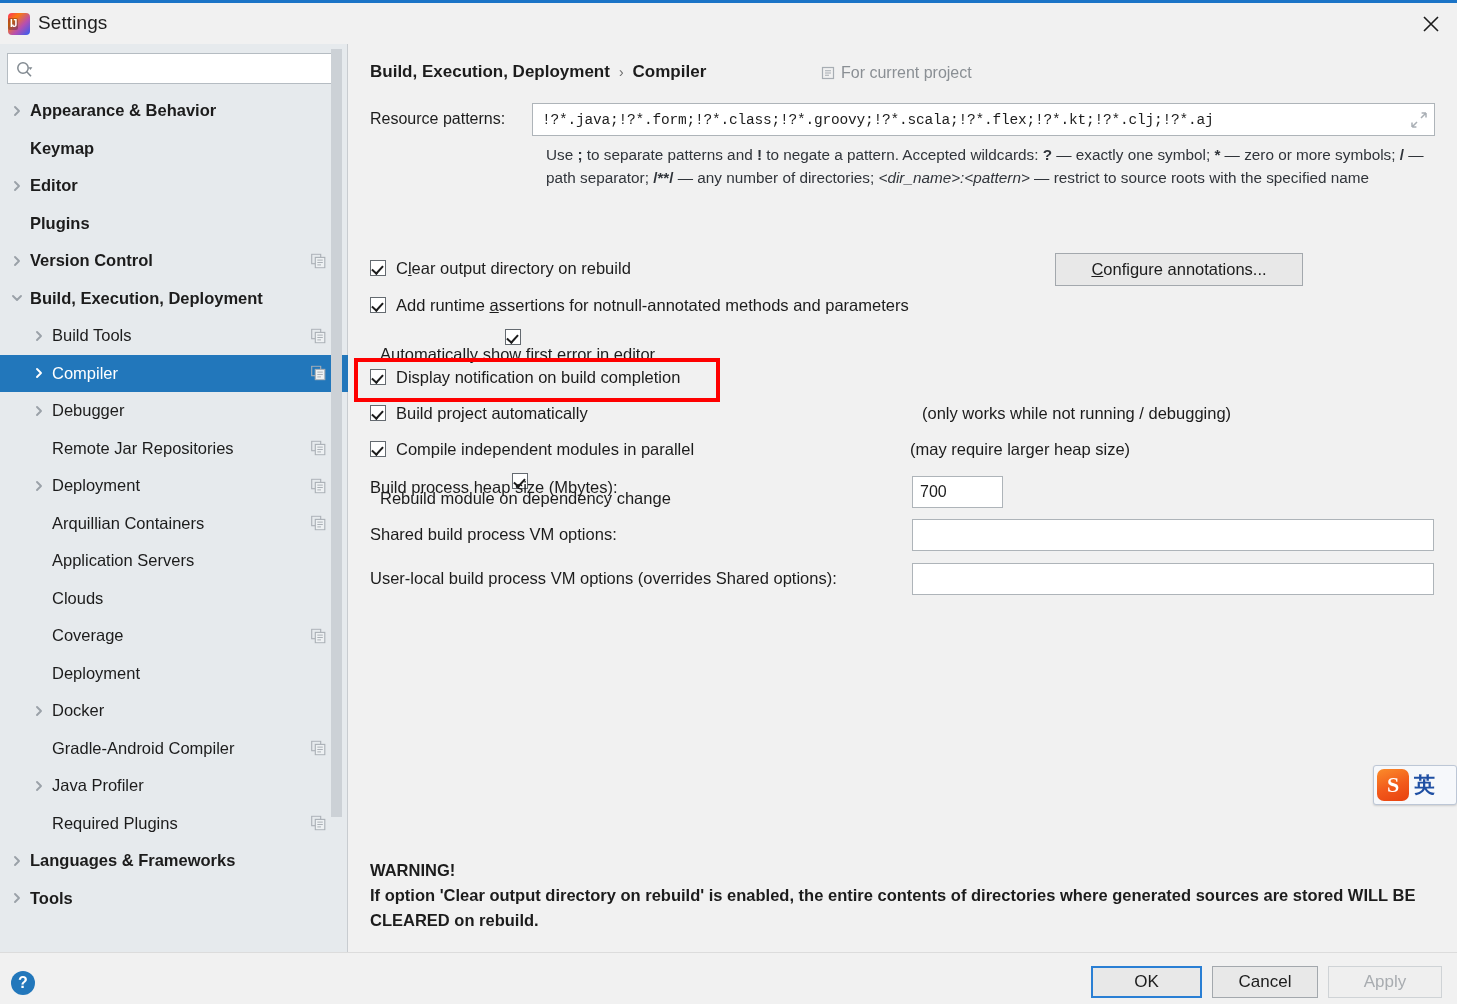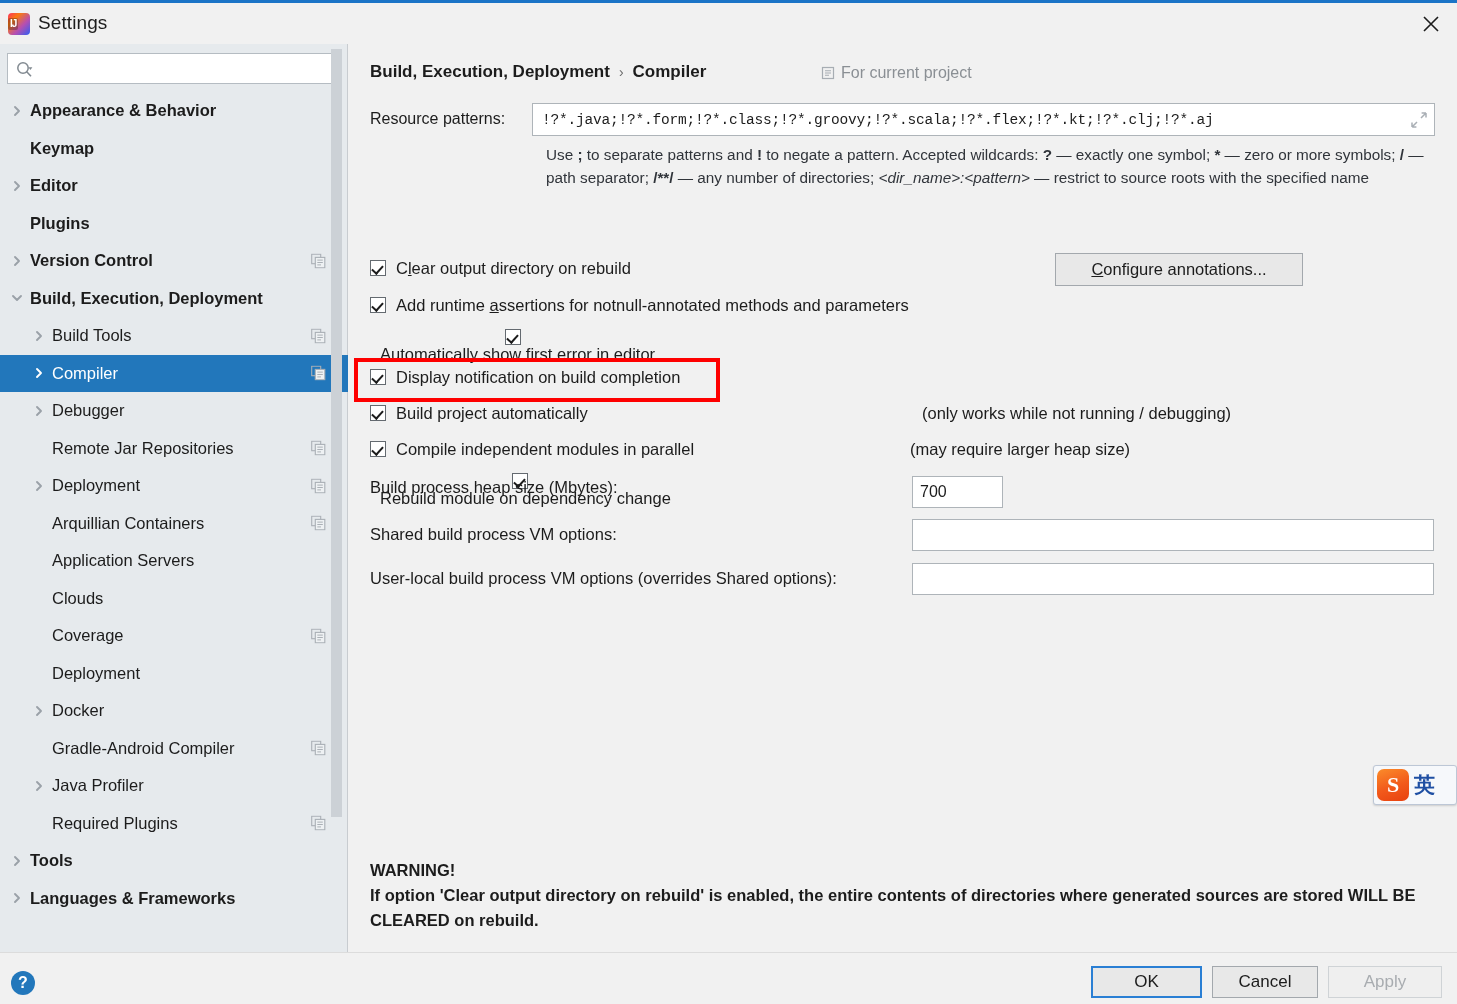--- a/index.html
+++ b/index.html
@@ -518,29 +518,29 @@
               <path d="M6.3 6.6 H11.8 M6.3 9 H11.8 M6.3 11.4 H10" stroke="#aab0b6" stroke-width="1"></path>
             </svg>
           </span>
         </div>
         <div class="tree-row top">
           <span class="arrow">
             <svg width="12" height="12" viewBox="0 0 12 12">
               <path d="M4 2 L8 6 L4 10" stroke="#9aa1a8" stroke-width="1.9" fill="none" stroke-linecap="round" stroke-linejoin="round"></path>
             </svg>
           </span>
+          <span class="label">Languages &amp; Frameworks</span>
+        </div>
+        <div class="tree-row top">
+          <span class="arrow">
+            <svg width="12" height="12" viewBox="0 0 12 12">
+              <path d="M4 2 L8 6 L4 10" stroke="#9aa1a8" stroke-width="1.9" fill="none" stroke-linecap="round" stroke-linejoin="round"></path>
+            </svg>
+          </span>
           <span class="label">Tools</span>
-        </div>
-        <div class="tree-row top">
-          <span class="arrow">
-            <svg width="12" height="12" viewBox="0 0 12 12">
-              <path d="M4 2 L8 6 L4 10" stroke="#9aa1a8" stroke-width="1.9" fill="none" stroke-linecap="round" stroke-linejoin="round"></path>
-            </svg>
-          </span>
-          <span class="label">Languages &amp; Frameworks</span>
         </div>
       </div>
 
     <div id="tree-scrollbar">
       <div id="tree-thumb"></div>
     </div>
   </div>
 
   <div id="main">
 

